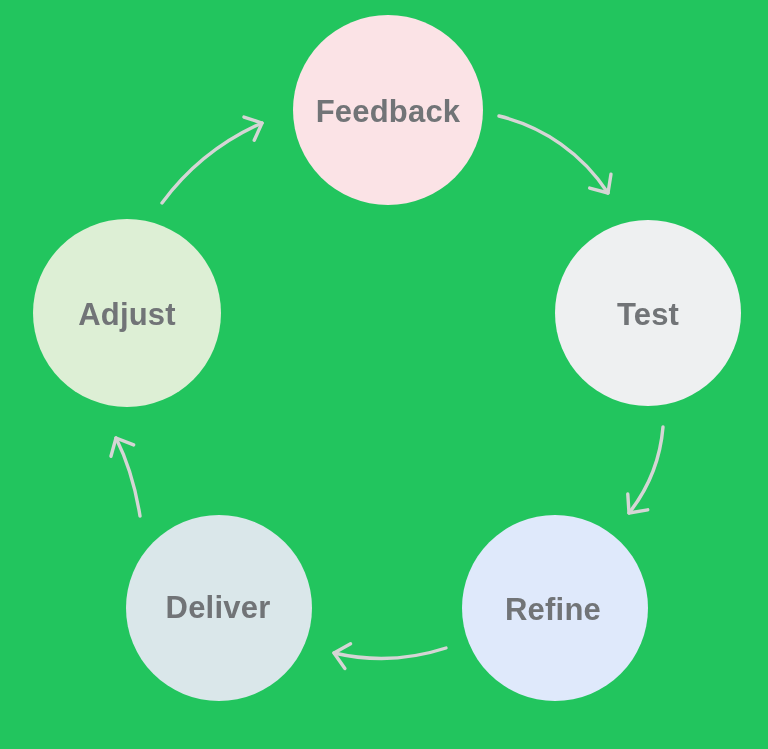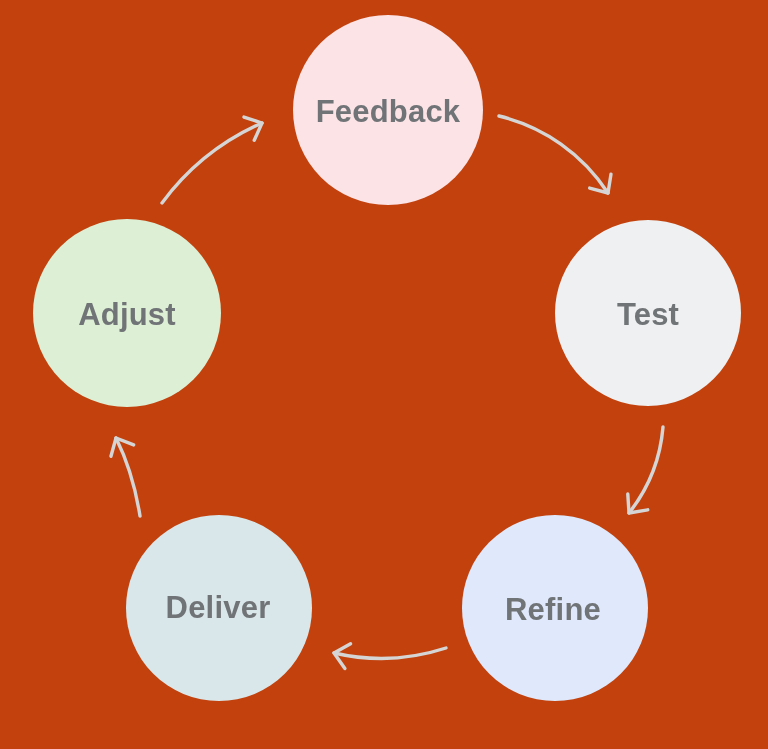--- a/index.html
+++ b/index.html
@@ -8,21 +8,21 @@
     background: #ffffff;
     width: 768px;
     height: 749px;
     overflow: hidden;
     font-family: "Liberation Sans", sans-serif;
   }
   .stage {
     position: relative;
     width: 768px;
     height: 749px;
-    background: #c2410c;
+    background: #22c55e;
   }
   svg.cycle {
     display: block;
     width: 768px;
     height: 749px;
   }
   .arrow {
     fill: none;
     stroke-width: 3.4;
     stroke-linecap: round;

